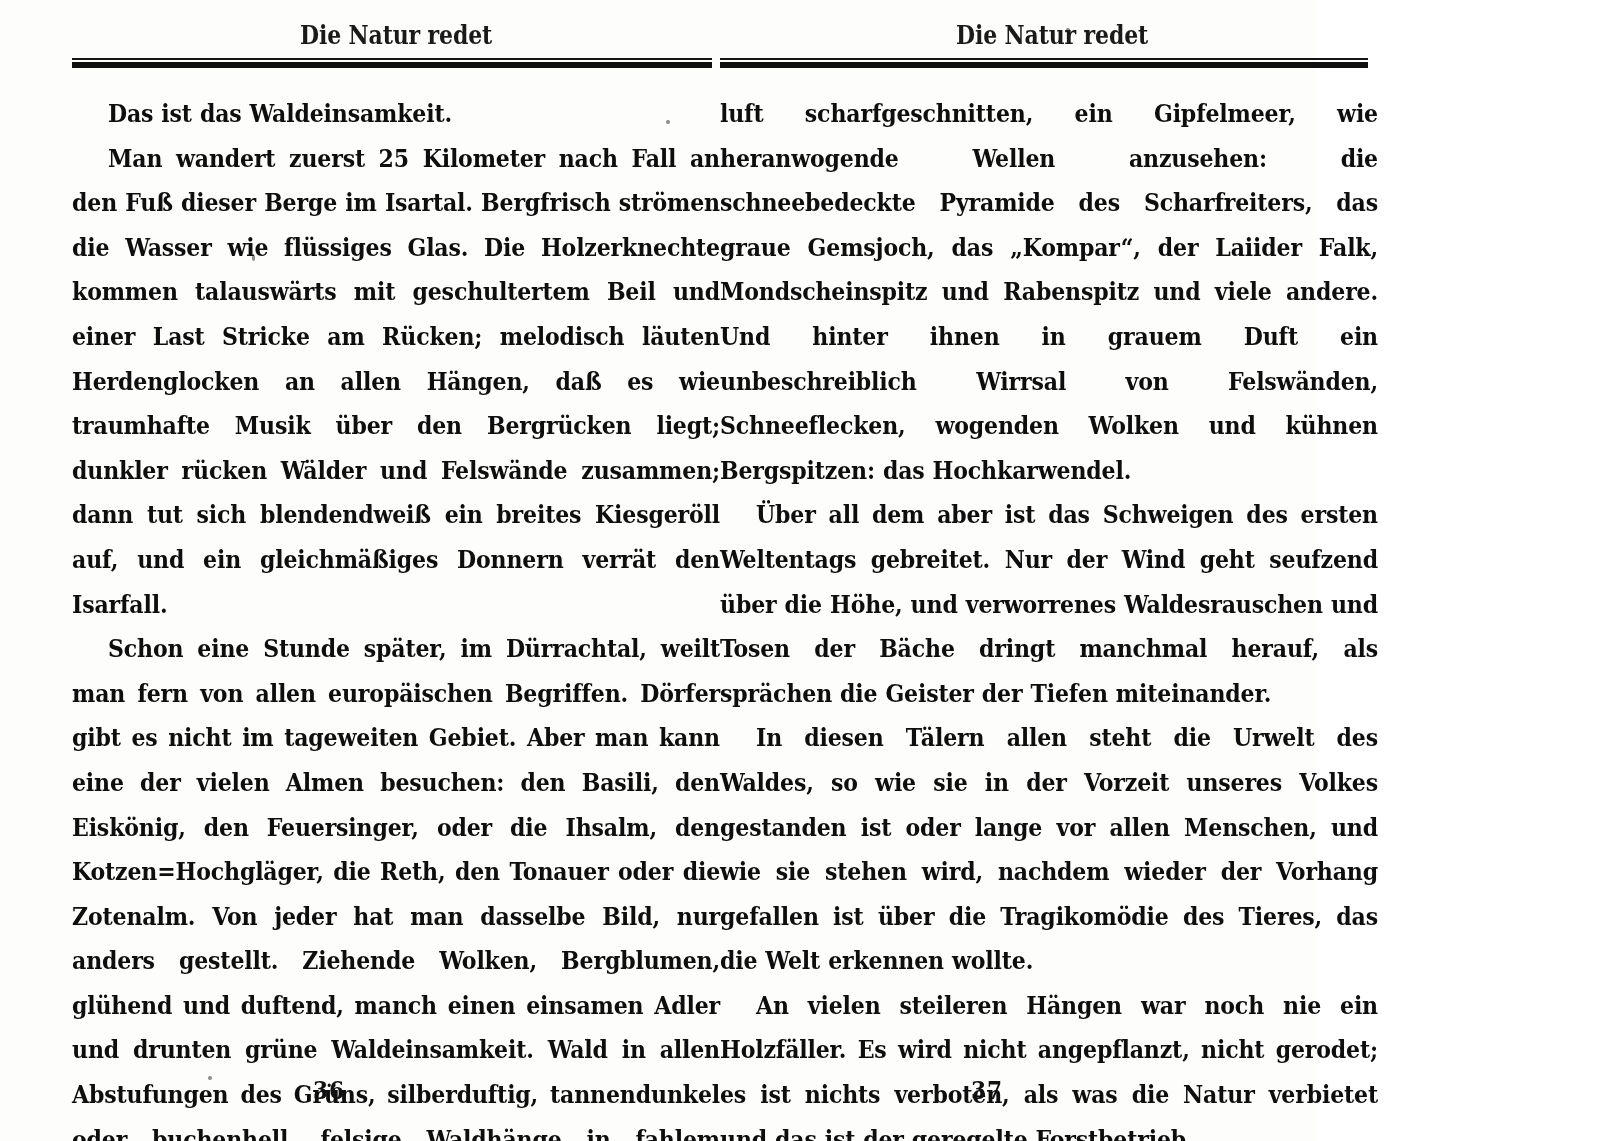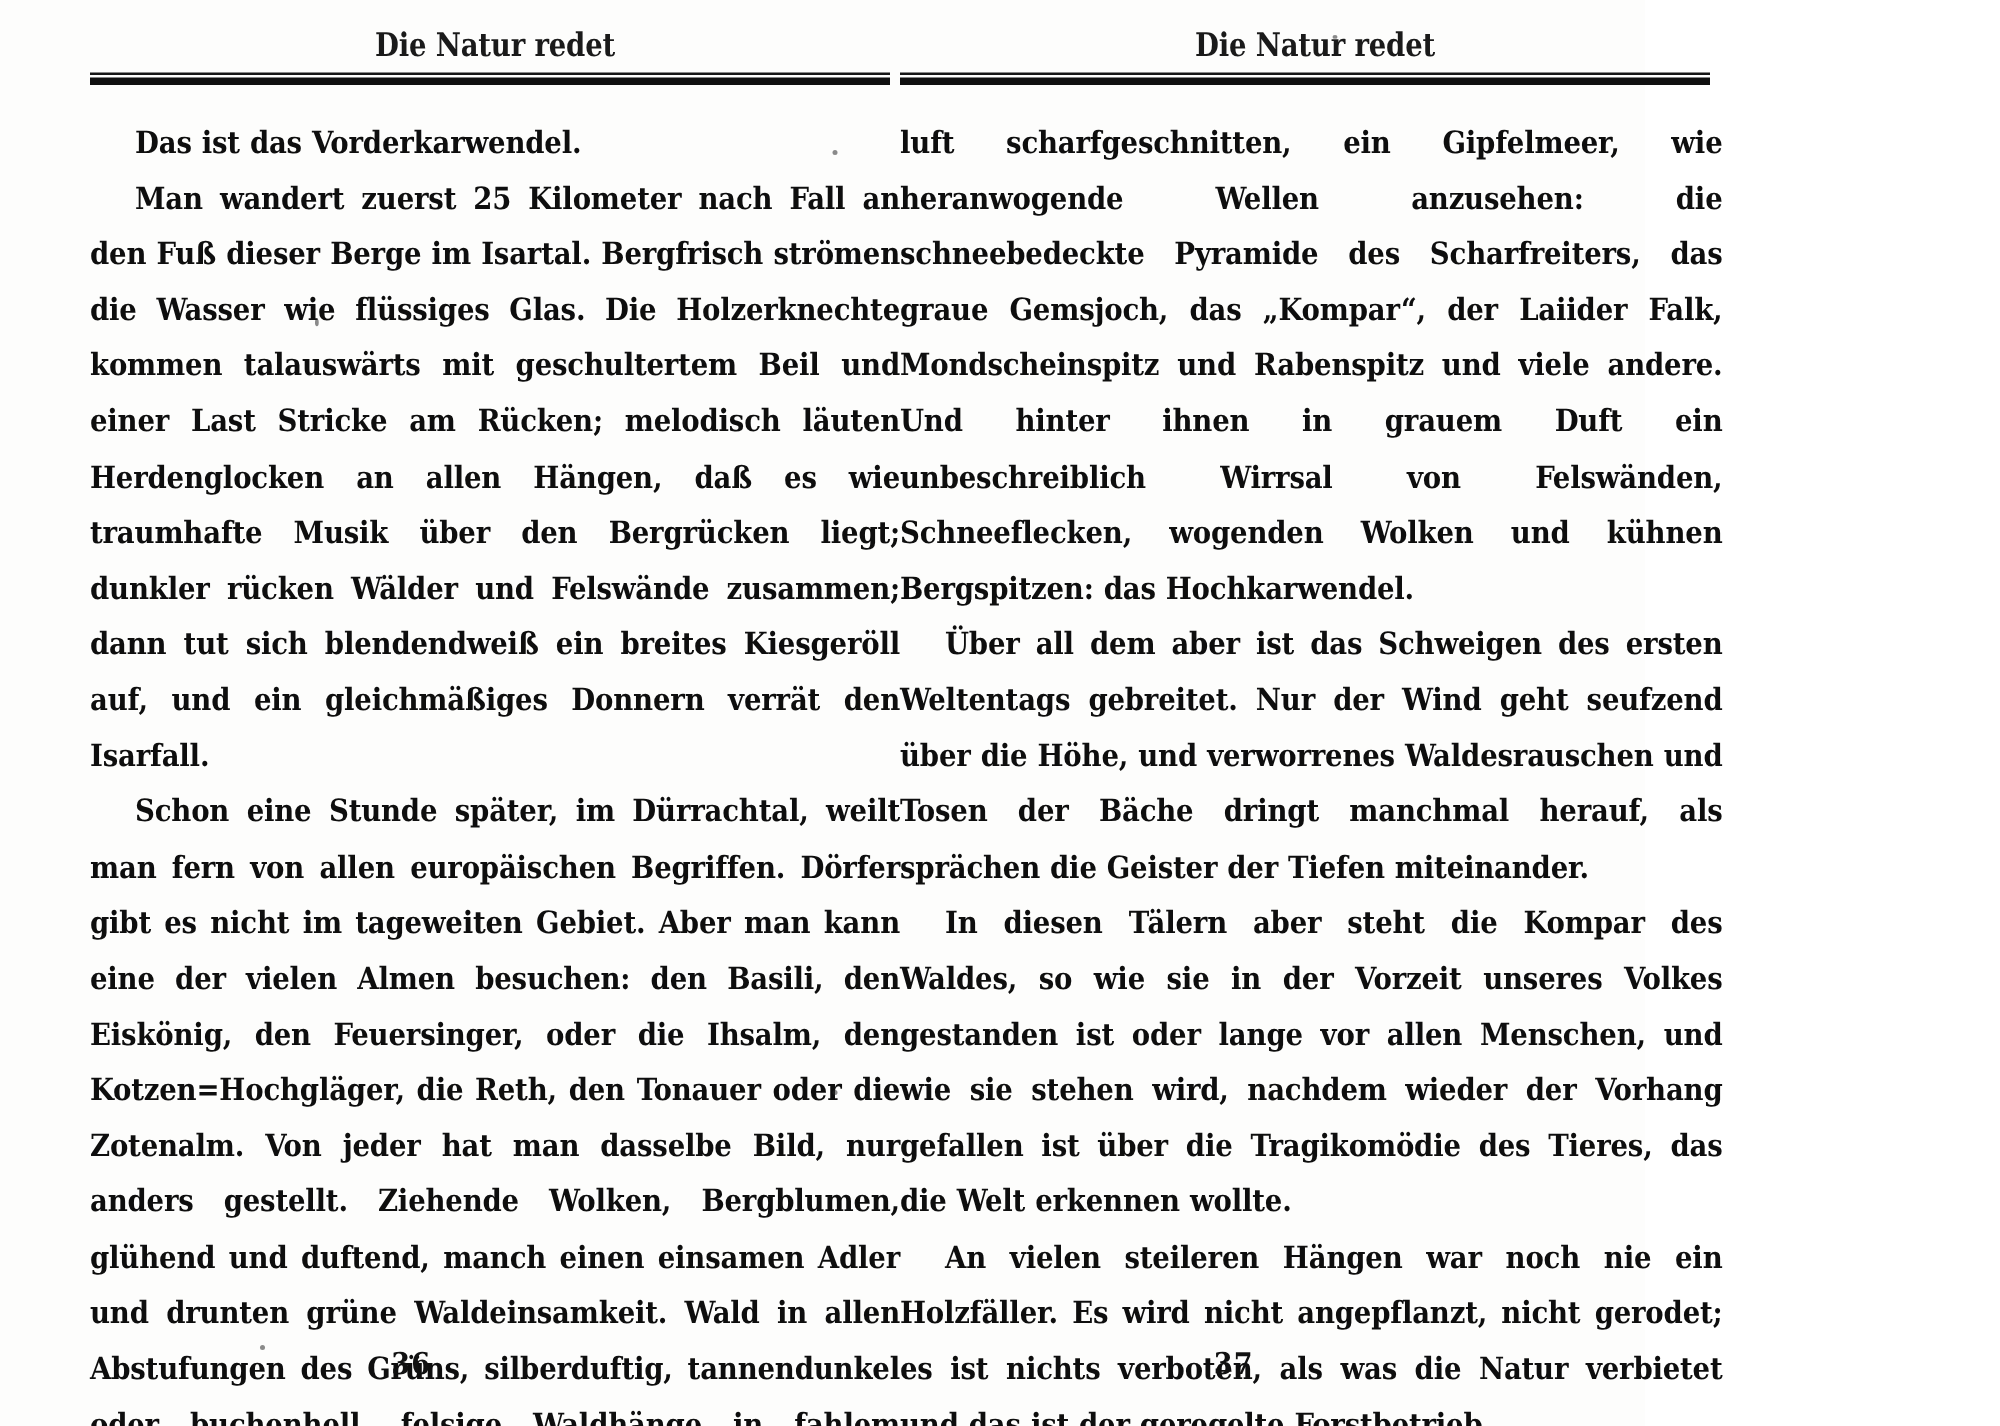--- a/index.html
+++ b/index.html
@@ -140,21 +140,21 @@
     <div class="page-inner">
 
       <div class="running-head fraktur">Die Natur redet</div>
 
       <div class="head-rule">
         <div class="thin"></div>
         <div class="thick"></div>
       </div>
 
       <div class="body-text fraktur">
-        <p class="indent short">Das ist das Vorderkarwendel.</p>
+        <p class="indent short">Das ist das Waldeinsamkeit.</p>
         <p class="indent">Man wandert zuerst 25 Kilometer nach Fall an den Fuß dieser Berge im Isartal. Bergfrisch strömen die Wasser wie flüssiges Glas. Die Holzerknechte kommen talauswärts mit geschultertem Beil und einer Last Stricke am Rücken; melodisch läuten Herdenglocken an allen Hängen, daß es wie traumhafte Musik über den Bergrücken liegt; dunkler rücken Wälder und Felswände zusammen; dann tut sich blendendweiß ein breites Kiesgeröll auf, und ein gleichmäßiges Donnern verrät den Isarfall.</p>
         <p class="indent">Schon eine Stunde später, im Dürrachtal, weilt man fern von allen europäischen Begriffen. Dörfer gibt es nicht im tageweiten Gebiet. Aber man kann eine der vielen Almen besuchen: den Basili, den Eiskönig, den Feuersinger, oder die Ihsalm, den Kotzen=Hochgläger, die Reth, den Tonauer oder die Zotenalm. Von jeder hat man dasselbe Bild, nur anders gestellt. Ziehende Wolken, Bergblumen, glühend und duftend, manch einen einsamen Adler und drunten grüne Waldeinsamkeit. Wald in allen Abstufungen des Grüns, silberduftig, tannendunkel oder buchenhell, felsige Waldhänge in fahlem Graugrün und tief verborgene, blaue Schluchten. Und am Himmelsrand, in der dünnen Hoch=</p>
       </div>
 
     </div>
 
     <div class="folio fraktur">36</div>
 
     <div class="speck" style="left:208px; top:1076px; width:4px; height:4px;"></div>
     <div class="speck" style="left:252px; top:255px; width:3px; height:6px;"></div>
@@ -166,21 +166,21 @@
       <div class="running-head fraktur">Die Natur redet</div>
 
       <div class="head-rule">
         <div class="thin"></div>
         <div class="thick"></div>
       </div>
 
       <div class="body-text fraktur">
         <p>luft scharfgeschnitten, ein Gipfelmeer, wie heranwogende Wellen anzusehen: die schneebedeckte Pyramide des Scharfreiters, das graue Gemsjoch, das „Kompar“, der Laiider Falk, Mondscheinspitz und Rabenspitz und viele andere. Und hinter ihnen in grauem Duft ein unbeschreiblich Wirrsal von Felswänden, Schneeflecken, wogenden Wolken und kühnen Bergspitzen: das Hochkarwendel.</p>
         <p class="indent">Über all dem aber ist das Schweigen des ersten Weltentags gebreitet. Nur der Wind geht seufzend über die Höhe, und verworrenes Waldesrauschen und Tosen der Bäche dringt manchmal herauf, als sprächen die Geister der Tiefen miteinander.</p>
-        <p class="indent">In diesen Tälern aber steht die Kompar des Waldes, so wie sie in der Vorzeit unseres Volkes gestanden ist oder lange vor allen Menschen, und wie sie stehen wird, nachdem wieder der Vorhang gefallen ist über die Tragikomödie des Tieres, das die Welt erkennen wollte.</p>
+        <p class="indent">In diesen Tälern allen steht die Urwelt des Waldes, so wie sie in der Vorzeit unseres Volkes gestanden ist oder lange vor allen Menschen, und wie sie stehen wird, nachdem wieder der Vorhang gefallen ist über die Tragikomödie des Tieres, das die Welt erkennen wollte.</p>
         <p class="indent">An vielen steileren Hängen war noch nie ein Holzfäller. Es wird nicht angepflanzt, nicht gerodet; es ist nichts verboten, als was die Natur verbietet und das ist der geregelte Forstbetrieb.</p>
 
       </div>
 
     </div>
 
     <div class="folio fraktur">37</div>
 
     <div class="speck" style="left:8px; top:120px; width:4px; height:4px;"></div>
     <div class="speck" style="left:8px; top:872px; width:4px; height:4px;"></div>

